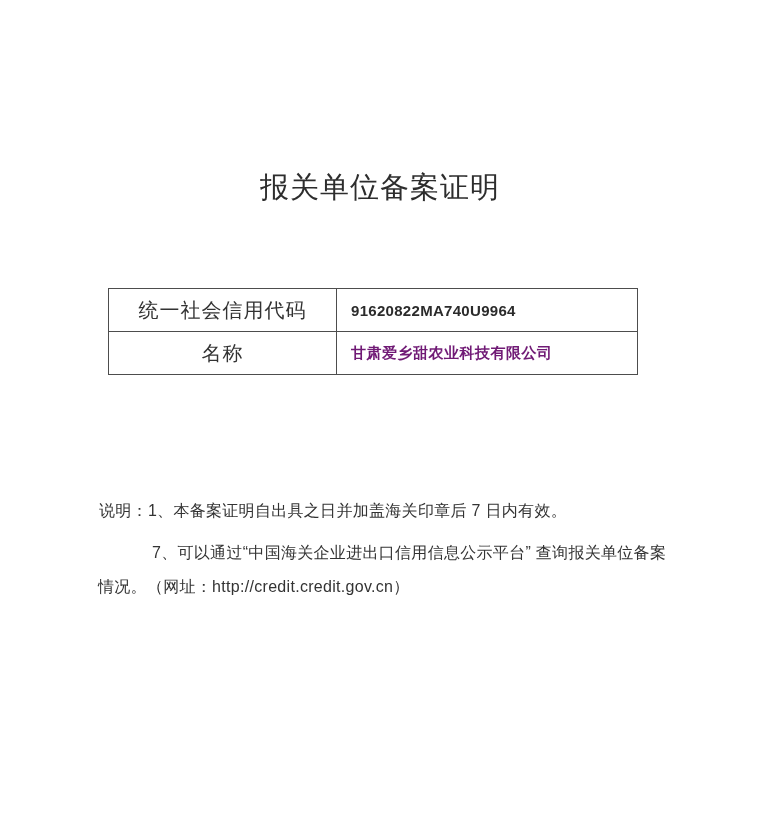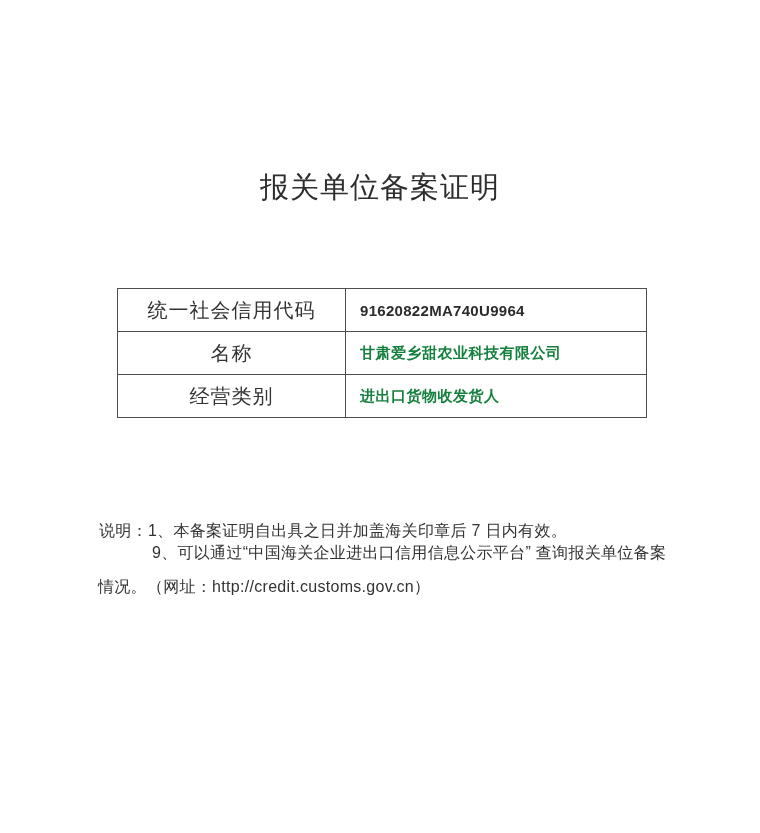--- a/index.html
+++ b/index.html
@@ -21,21 +21,21 @@
     left: 0;
     width: 100%;
     text-align: center;
     font-size: 29px;
     font-weight: 500;
     color: #2d2d2d;
     letter-spacing: 1px;
   }
   table.cert-table {
     position: absolute;
-    left: 117px;
+    left: 108px;
     top: 288px;
     width: 530px;
     border-collapse: collapse;
     table-layout: fixed;
   }
   .cert-table td {
     border: 1px solid #4d4d4d;
     height: 40px;
     vertical-align: middle;
     background: #ffffff;
@@ -45,63 +45,59 @@
     text-align: center;
     font-size: 20px;
     font-weight: 400;
     color: #333333;
     letter-spacing: 1px;
   }
   .cert-table td.value-cell {
     padding-left: 14px;
     font-size: 15px;
     font-weight: 700;
-    color: #15803d;
+    color: #701a75;
     letter-spacing: 0.5px;
   }
   .cert-table td.value-cell.code {
     font-weight: 700;
     letter-spacing: 0.3px;
     color: #2b2b2b;
   }
   .note-line {
     position: absolute;
     font-size: 16px;
     color: #333333;
     line-height: 22px;
     white-space: nowrap;
     letter-spacing: 0.3px;
   }
-  .note-1 { left: 99px;  top: 520px; }
+  .note-1 { left: 99px;  top: 500px; }
   .note-2 { left: 152px; top: 542px; }
   .note-3 { left: 98px;  top: 576px; }
 </style>
 </head>
 <body>
 
 <div class="page">
 
   <div class="doc-title">报关单位备案证明</div>
 
   <table class="cert-table">
     <tbody>
       <tr>
         <td class="label-cell">统一社会信用代码</td>
         <td class="value-cell code">91620822MA740U9964</td>
       </tr>
       <tr>
         <td class="label-cell">名称</td>
         <td class="value-cell">甘肃爱乡甜农业科技有限公司</td>
       </tr>
-      <tr>
-        <td class="label-cell">经营类别</td>
-        <td class="value-cell">进出口货物收发货人</td>
-      </tr>
     </tbody>
   </table>
 
   <div class="note-line note-1">说明：1、本备案证明自出具之日并加盖海关印章后 7 日内有效。</div>
 
-  <div class="note-line note-2">9、可以通过“中国海关企业进出口信用信息公示平台” 查询报关单位备案</div>
+  <div class="note-line note-2">7、可以通过“中国海关企业进出口信用信息公示平台” 查询报关单位备案</div>
 
-  <div class="note-line note-3">情况。（网址：http://credit.customs.gov.cn）</div>
+  <div class="note-line note-3">情况。（网址：http://credit.credit.gov.cn）</div>
 
 </div>
 
 </body></html>

